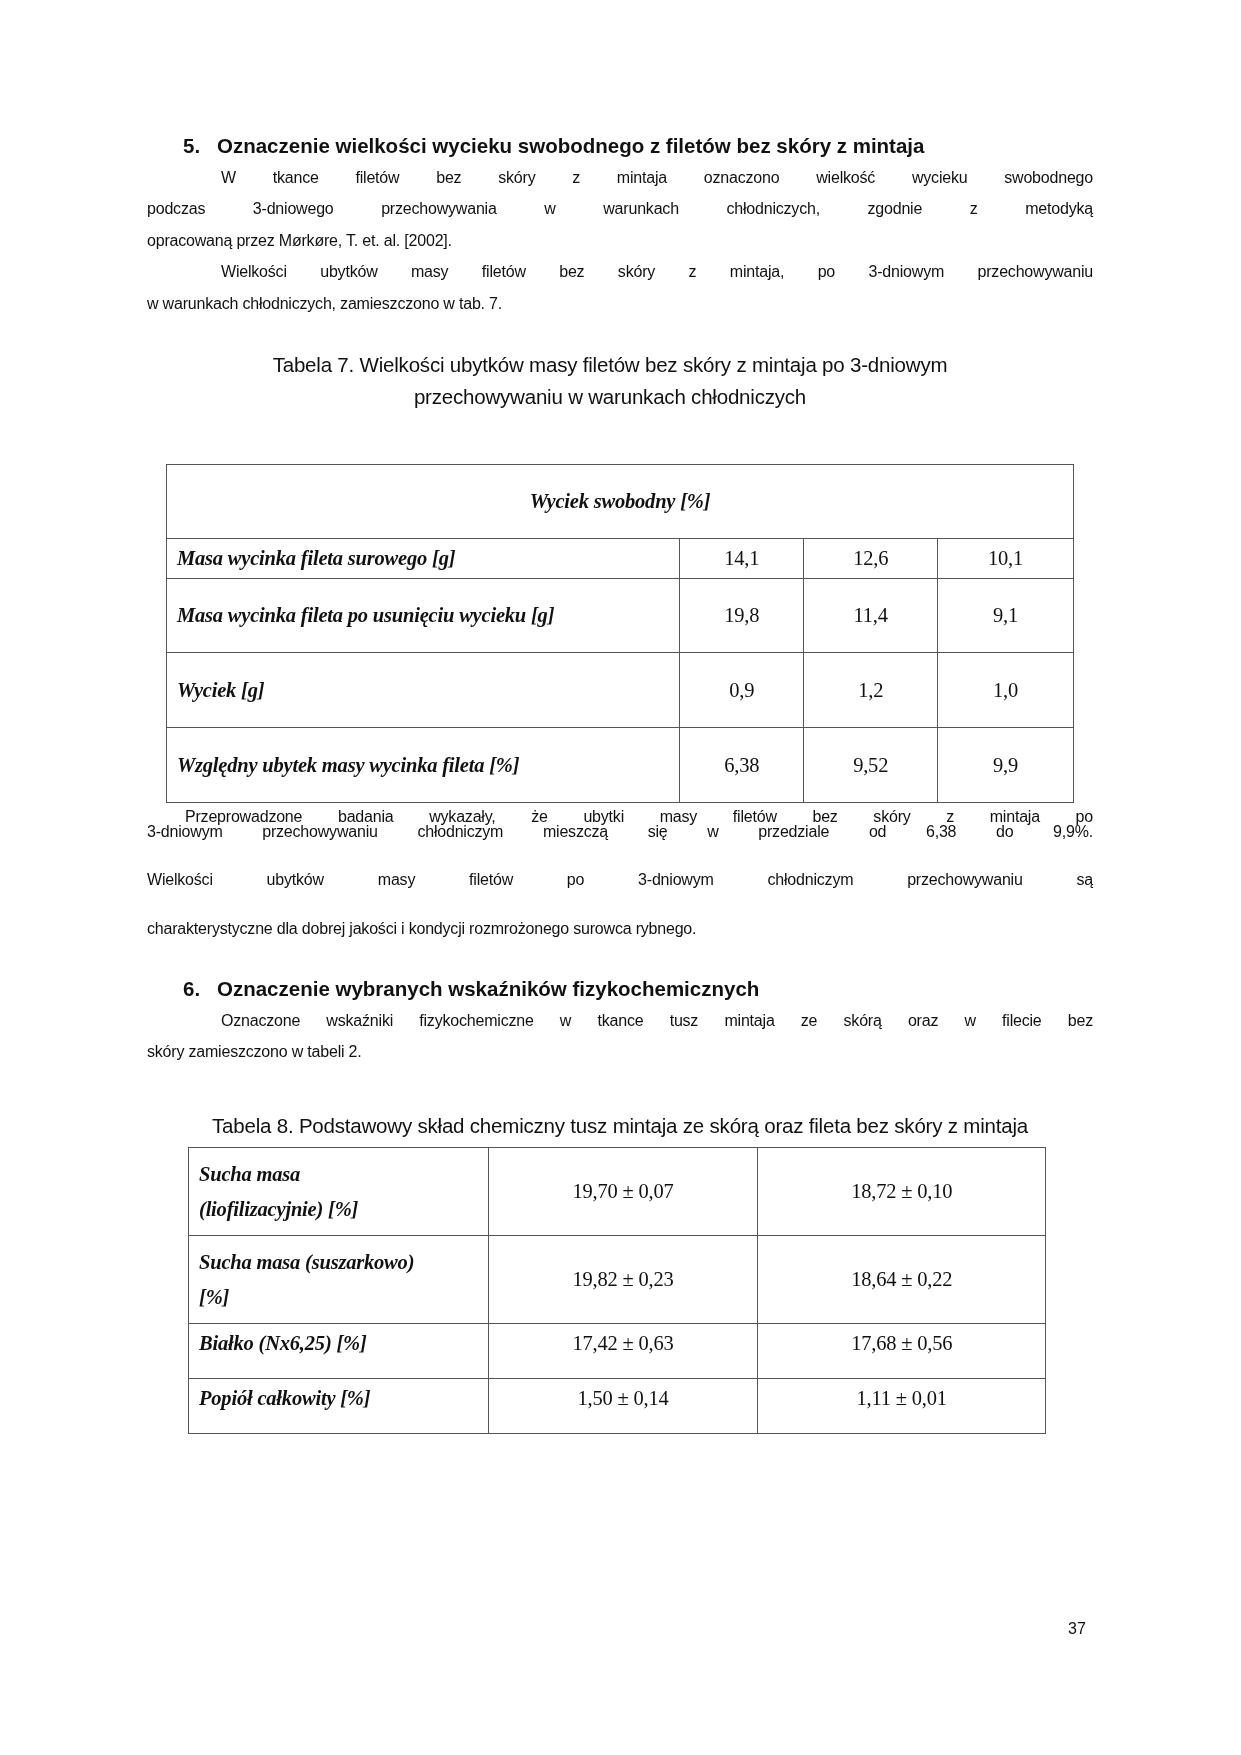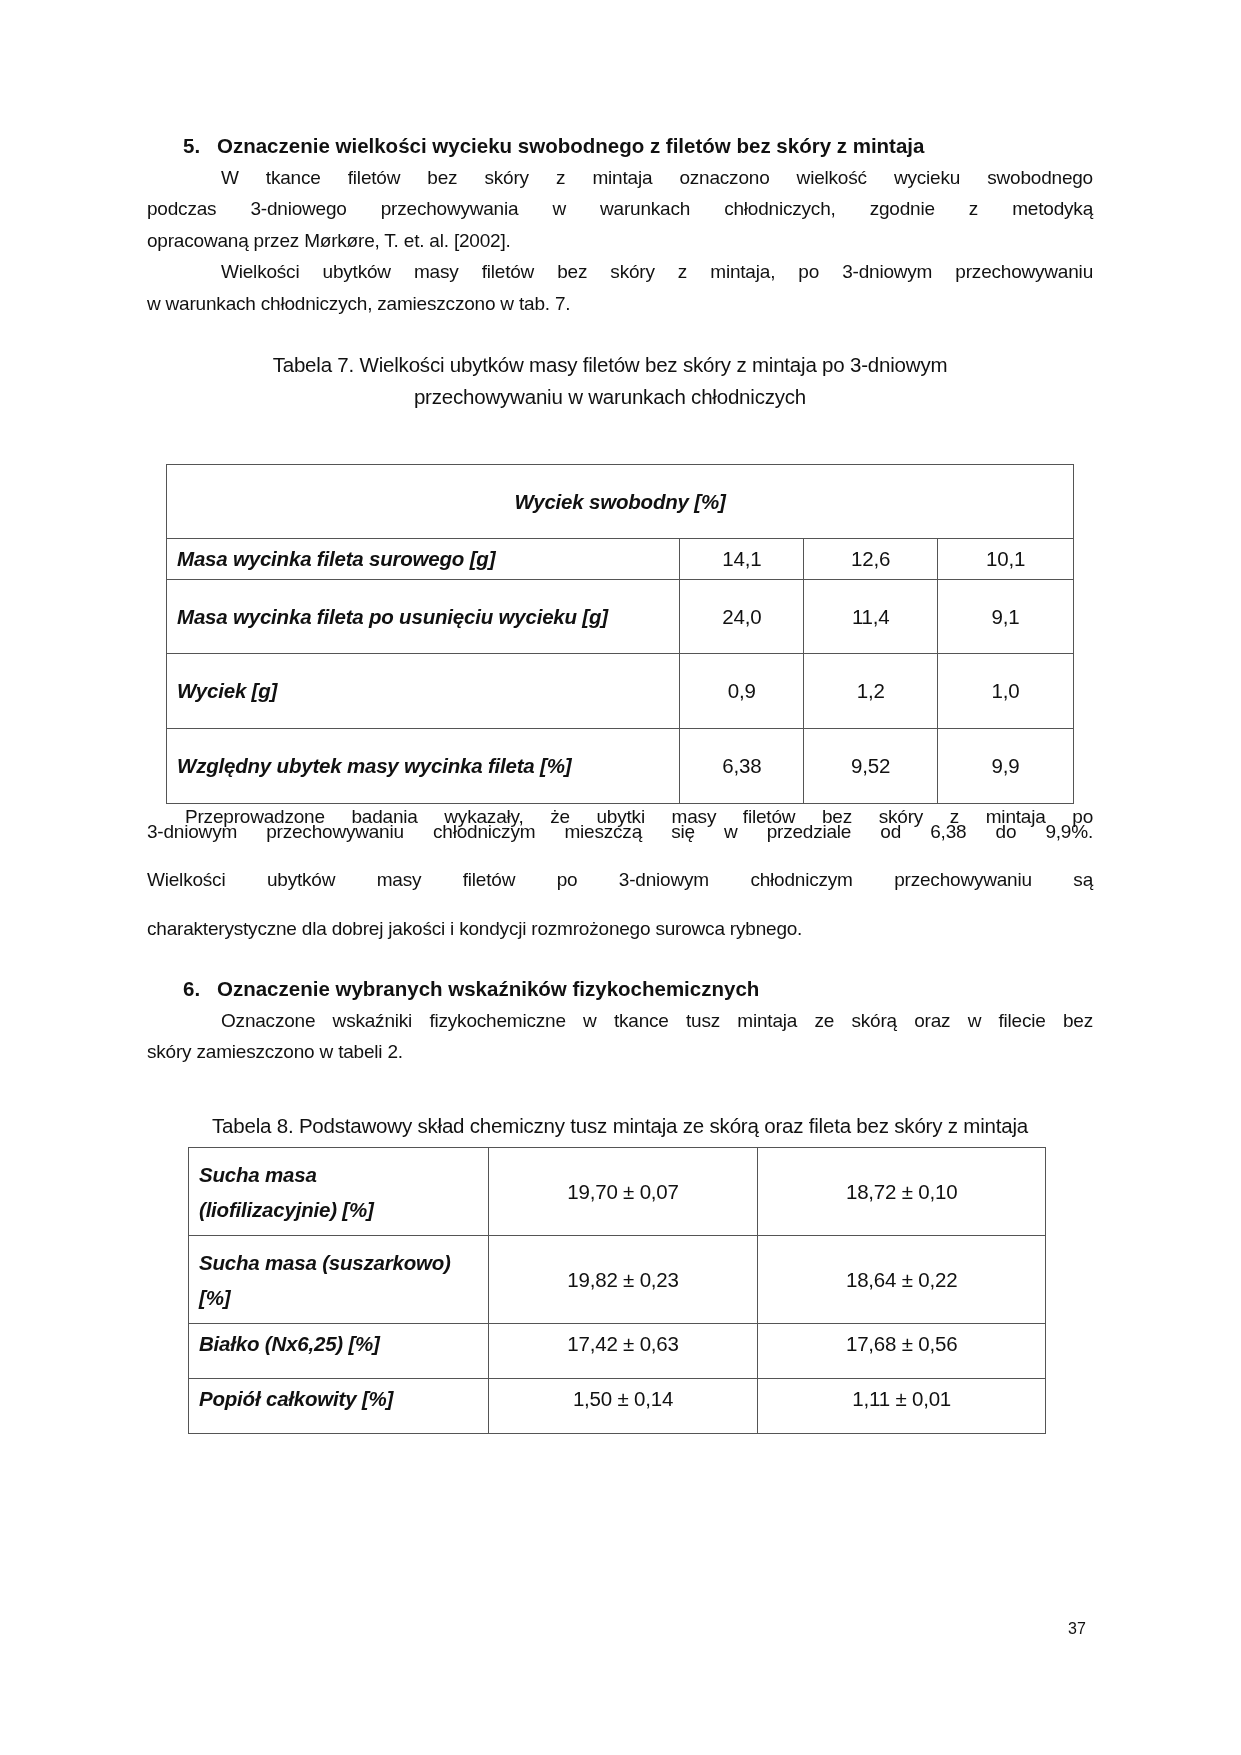--- a/index.html
+++ b/index.html
@@ -1,24 +1,24 @@
 <!DOCTYPE html>
 <html><head>
 <meta charset="utf-8">
 <style>
   html, body { margin: 0; padding: 0; background: #ffffff; }
   body { width: 1241px; height: 1755px; position: relative; overflow: hidden;
     font-family: "Liberation Sans", sans-serif; color: #111; }
   .abs { position: absolute; }
-  .txt { font-size: 19px; line-height: 31.5px; letter-spacing: -0.2px; }
+  .txt { font-size: 16px; line-height: 31.5px; letter-spacing: -0.2px; }
   .just { text-align: justify; text-align-last: justify; }
   .heading { font-weight: bold; font-size: 20.5px; }
   .caption { font-size: 20.5px; line-height: 31.5px; text-align: center; letter-spacing: -0.2px; }
   table { border-collapse: collapse; position: absolute; font-size: 20.5px; letter-spacing: -0.2px; }
-  td, th { border: 1.5px solid #555; padding: 8px 10px; font-weight: normal; }
+  td, th { border: 1.5px solid #555; padding: 8px 10px; font-weight: normal; font-family: Liberation Serif, serif; }
   .it { font-style: italic; font-weight: bold; }
   .num { text-align: center; }
   .pagenum { font-size: 16px; }
 </style>
 </head>
 <body>
 
 <div class="abs heading" style="left:183px; top:130px; line-height:31px;">
   <span style="display:inline-block;width:34px;">5.</span><span>Oznaczenie wielkości wycieku swobodnego z filetów bez skóry z mintaja</span>
 </div>
@@ -47,21 +47,21 @@
     <th colspan="4" class="it" style="text-align:center;">Wyciek swobodny [%]</th>
   </tr>
   <tr style="height:40px;">
     <td class="it">Masa wycinka fileta surowego [g]</td>
     <td class="num">14,1</td>
     <td class="num">12,6</td>
     <td class="num">10,1</td>
   </tr>
   <tr style="height:74px;">
     <td class="it">Masa wycinka fileta po usunięciu wycieku [g]</td>
-    <td class="num">24,0</td>
+    <td class="num">19,8</td>
     <td class="num">11,4</td>
     <td class="num">9,1</td>
   </tr>
   <tr style="height:75px;">
     <td class="it">Wyciek [g]</td>
     <td class="num">0,9</td>
     <td class="num">1,2</td>
     <td class="num">1,0</td>
   </tr>
   <tr style="height:75px;">

